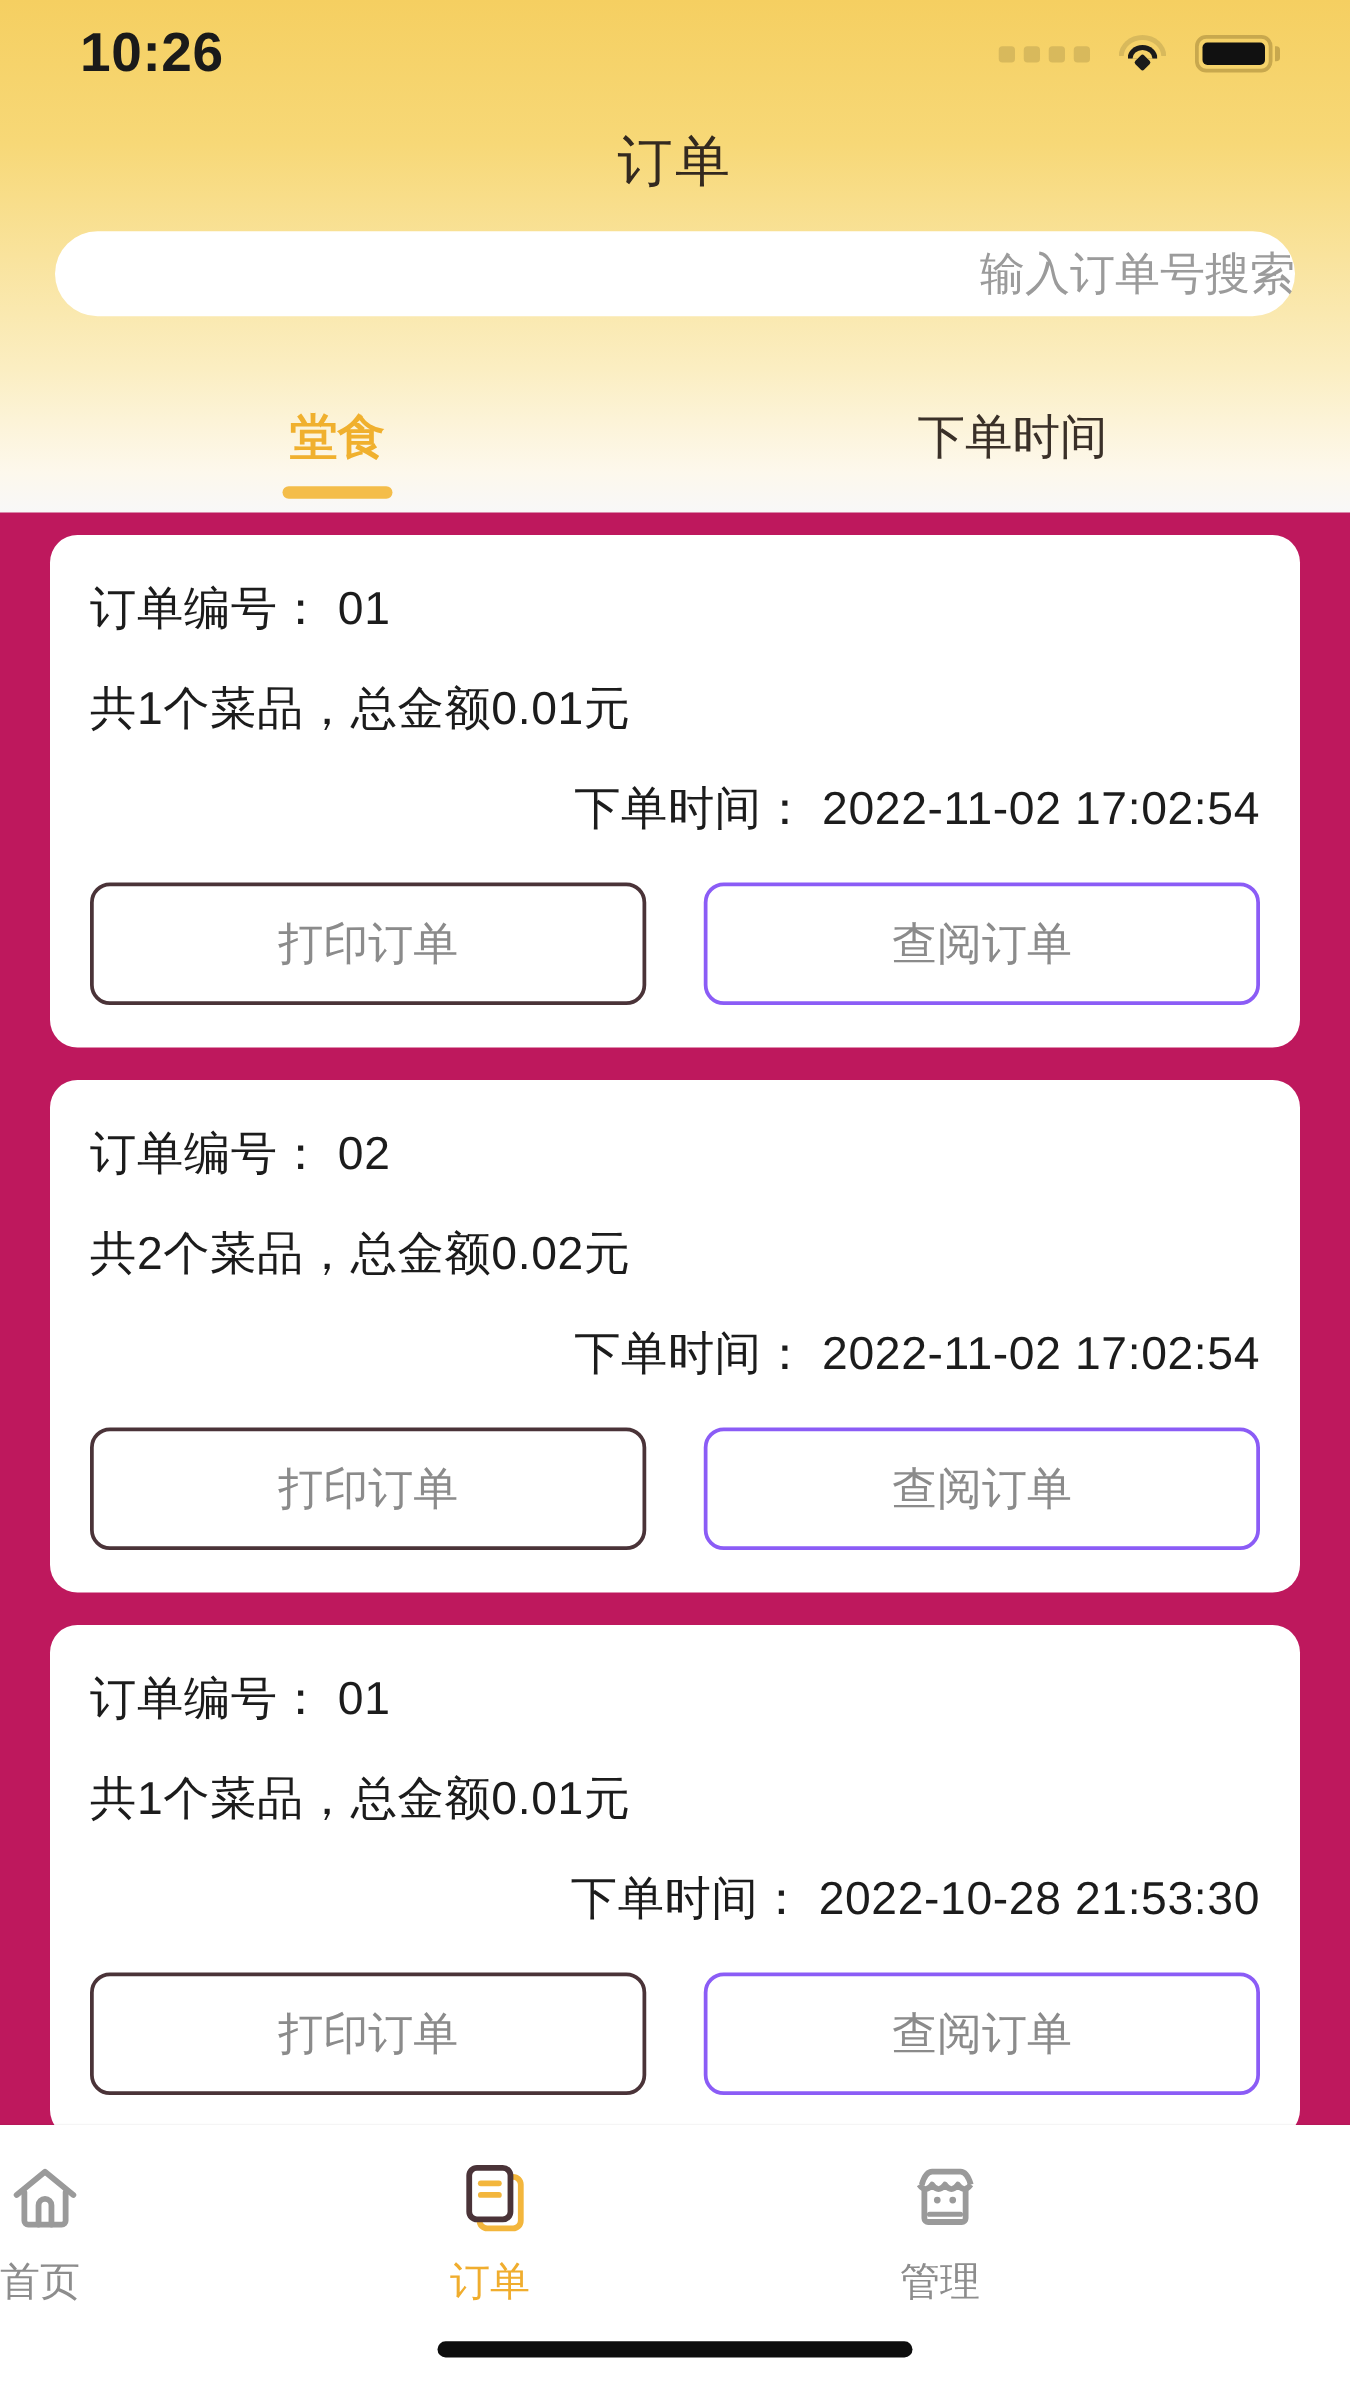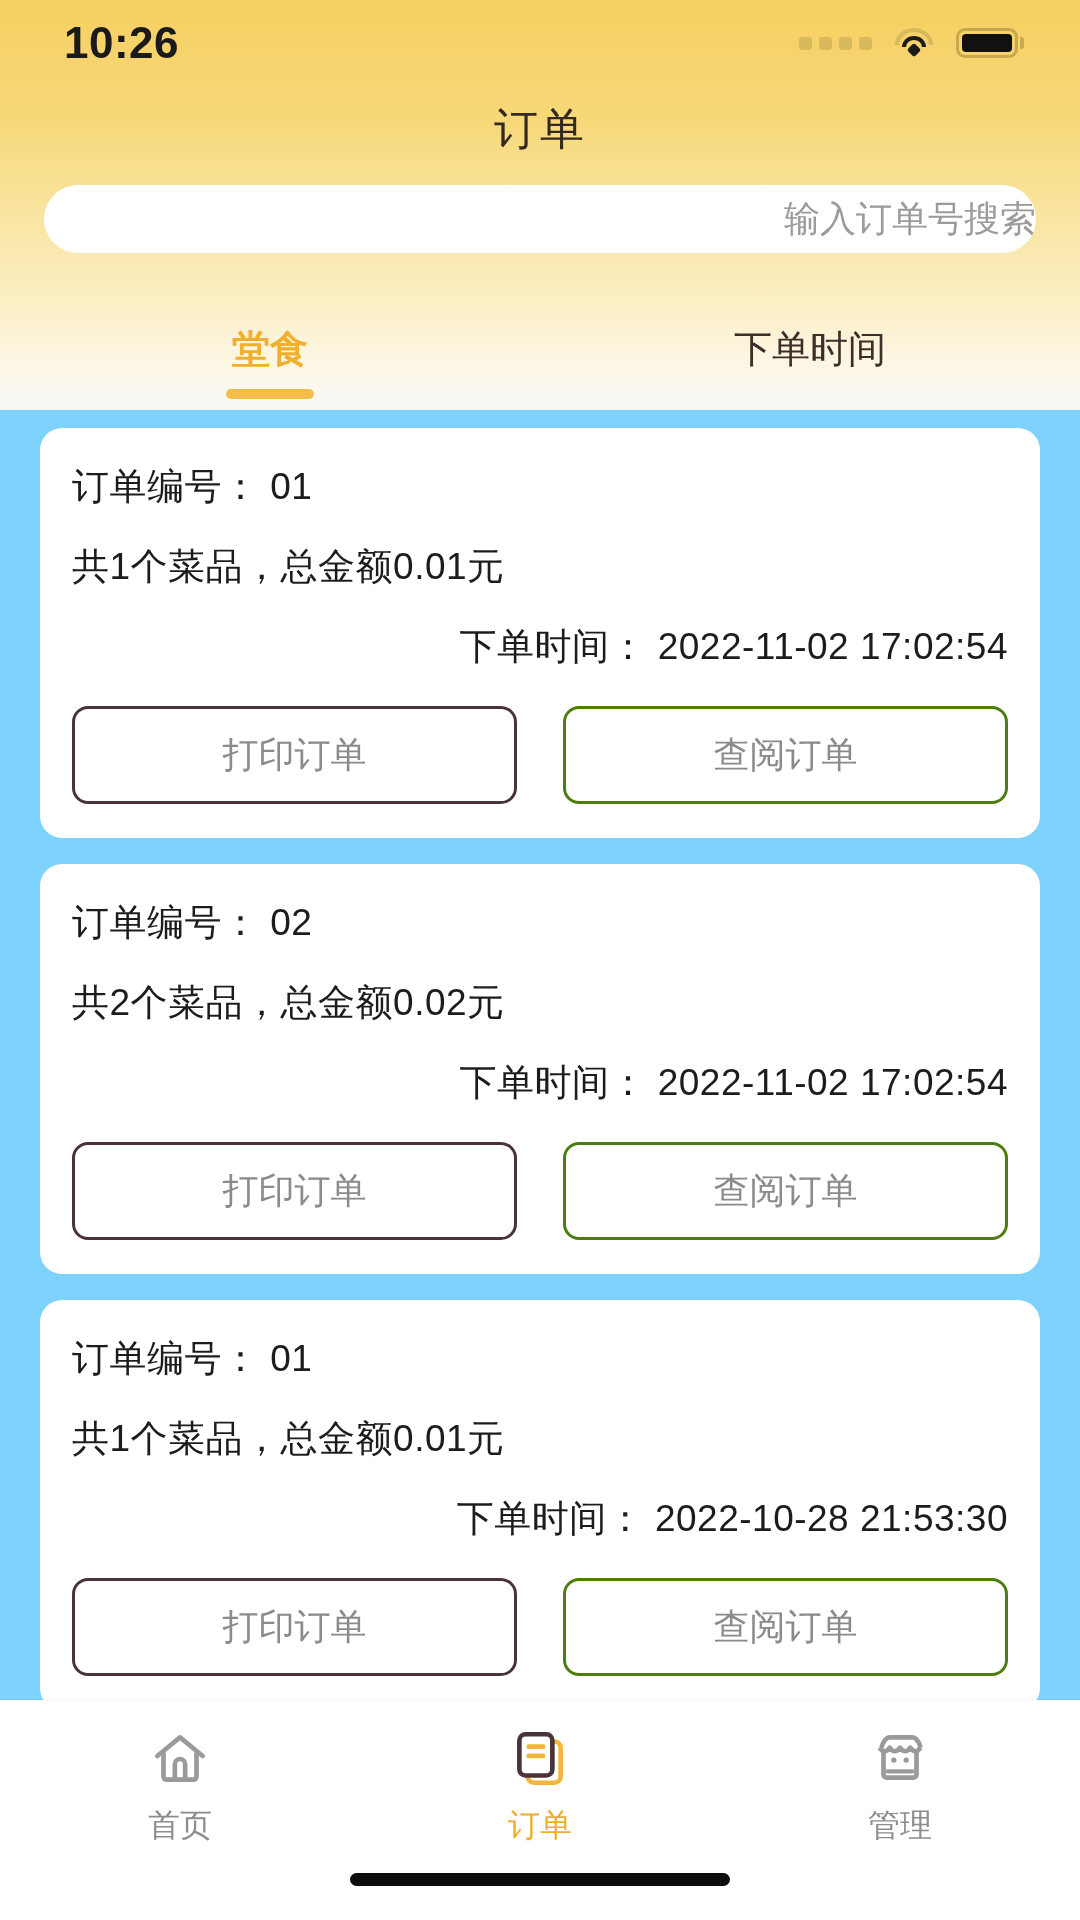--- a/index.html
+++ b/index.html
@@ -75,47 +75,47 @@
     padding-top:4px;
   }
   .tab-label { font-size:38px; color:#3a3028; }
   .tab.active .tab-label { color:#f0b02e; font-weight:600; }
   .tab-underline { width:88px; height:10px; border-radius:6px; background:transparent; margin-top:14px; }
   .tab.active .tab-underline { background:#f4bd4a; }
 
   
   .list {
     position:absolute; top:410px; left:0; width:1080px; height:1290px;
-    overflow:hidden; background:#7dd3fc;
+    overflow:hidden; background:#be185d;
     padding:0 40px;
   }
   .card {
     background:#ffffff; border-radius:22px;
     margin-bottom:26px; padding:34px 32px 34px 32px;
   }
   .card:first-child { margin-top:18px; }
   .card-line { font-size:37px; color:#1c1c1c; margin-bottom:30px; letter-spacing:0.5px; }
   .card-line:nth-of-type(3) { margin-bottom:34px;text-align:right; }
   .btn-row { display:flex; gap:46px;align-items:flex-end; }
   .btn {
     flex:1; height:98px; border-radius:16px; background:#fff;
     display:flex; align-items:center; justify-content:center;
     font-size:36px; color:#8b8b8b; cursor:pointer;
   }
   .btn.print { border:3px solid #4a3338; }
-  .btn.view  { border:3px solid #4d7c0f; }
+  .btn.view  { border:3px solid #8b5cf6; }
 
   
   .bottom-nav {
     position:absolute; bottom:0; left:0; width:1080px; height:220px;
     background:#ffffff; display:flex; align-items:flex-start;
     padding-top:22px;
     box-shadow:0 -1px 0 rgba(0,0,0,0.04);
   }
-  .nav-item { flex:1; display:flex; flex-direction:column; align-items:center; gap:10px; cursor:pointer; }
+  .nav-item { flex:1; display:flex; flex-direction:column; gap:10px; cursor:pointer; }
   .nav-icon { width:72px; height:72px; display:flex; align-items:center; justify-content:center; }
   .nav-label { font-size:32px; color:#8d8d8d; }
   .nav-item.active .nav-label { color:#f0ad2e; }
 
   .home-indicator {
     position:absolute; bottom:34px; left:50%; transform:translateX(-50%);
     width:380px; height:13px; background:#0d0d0d; border-radius:8px;
   }
 </style>
 </head>

